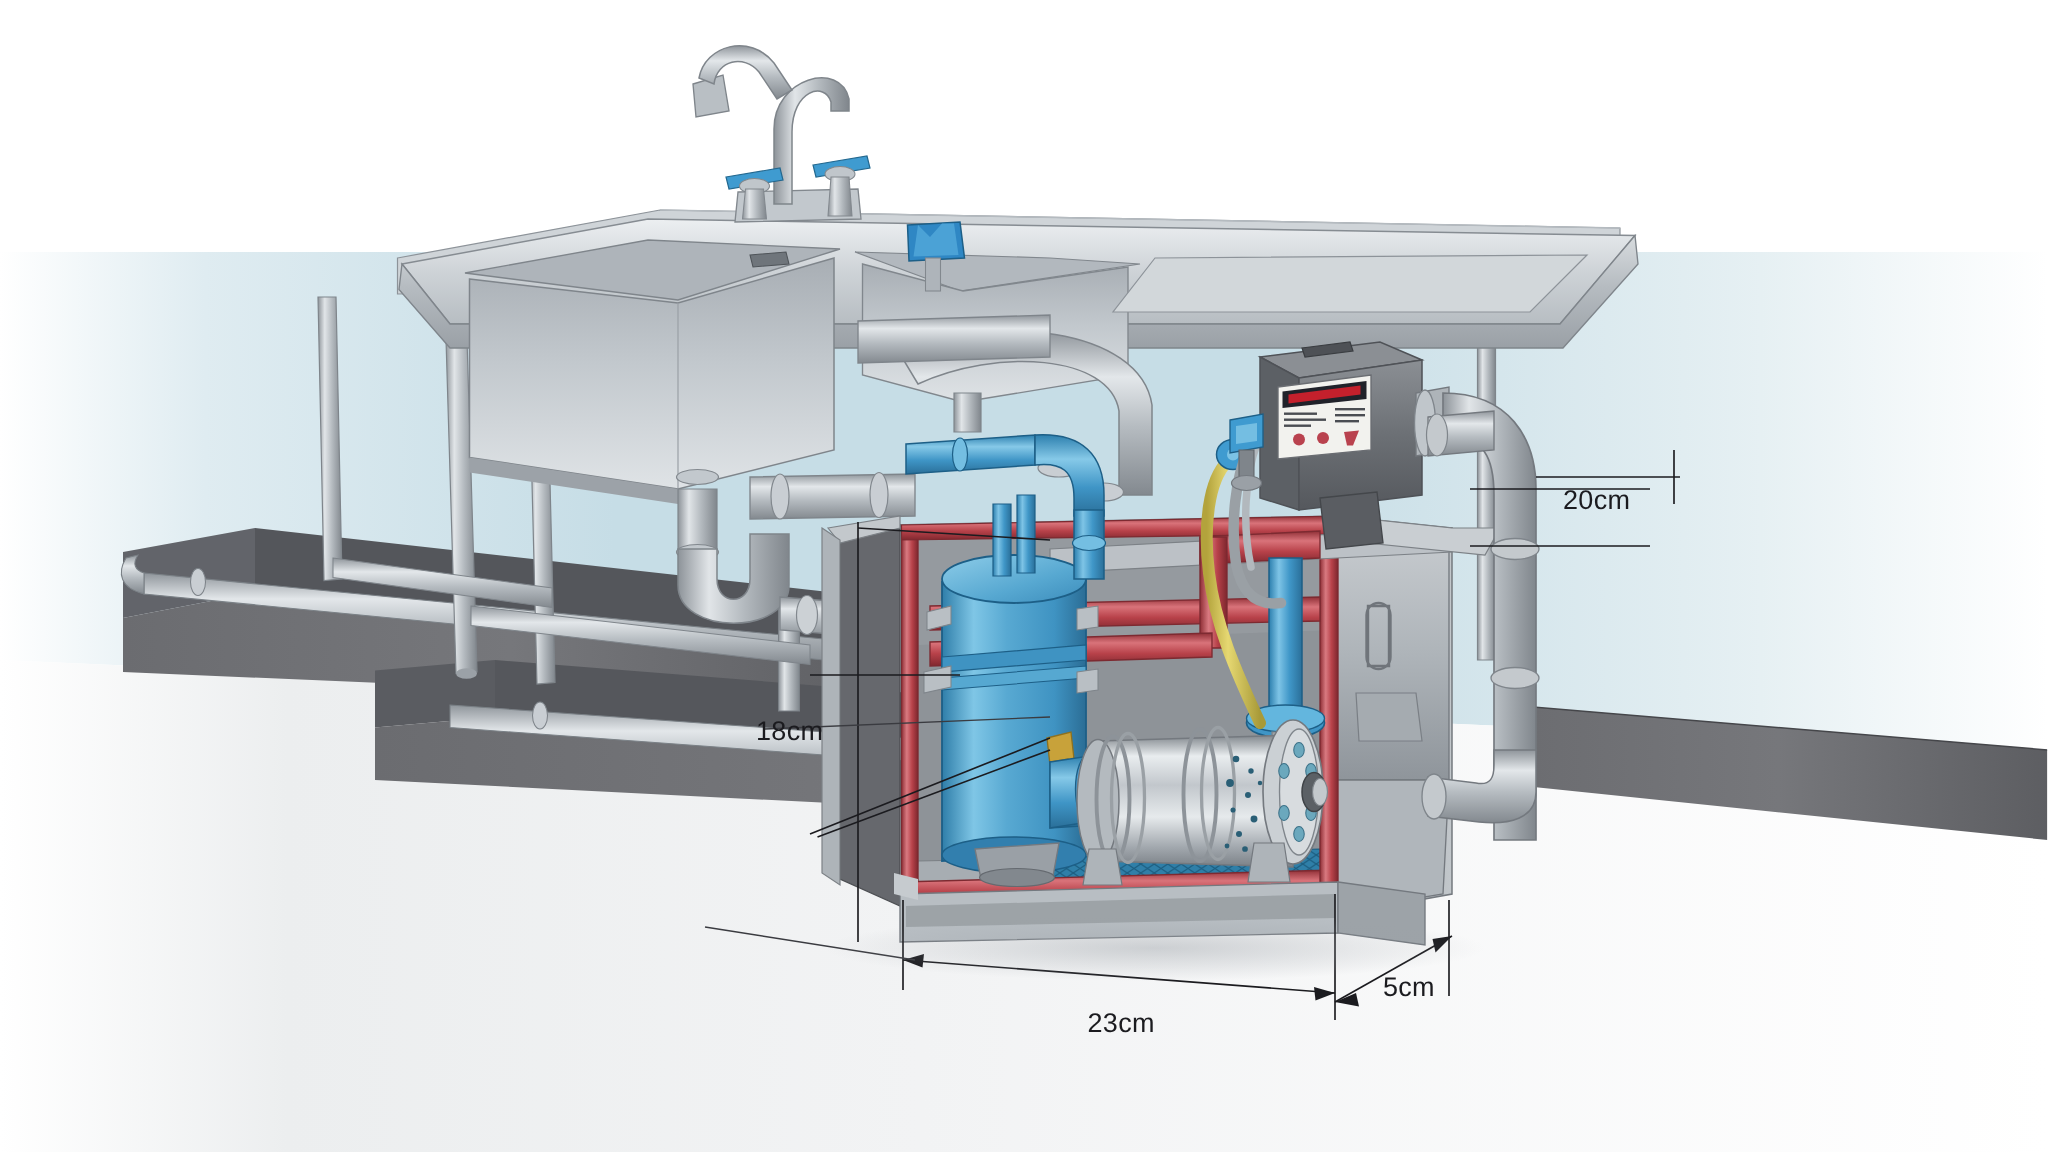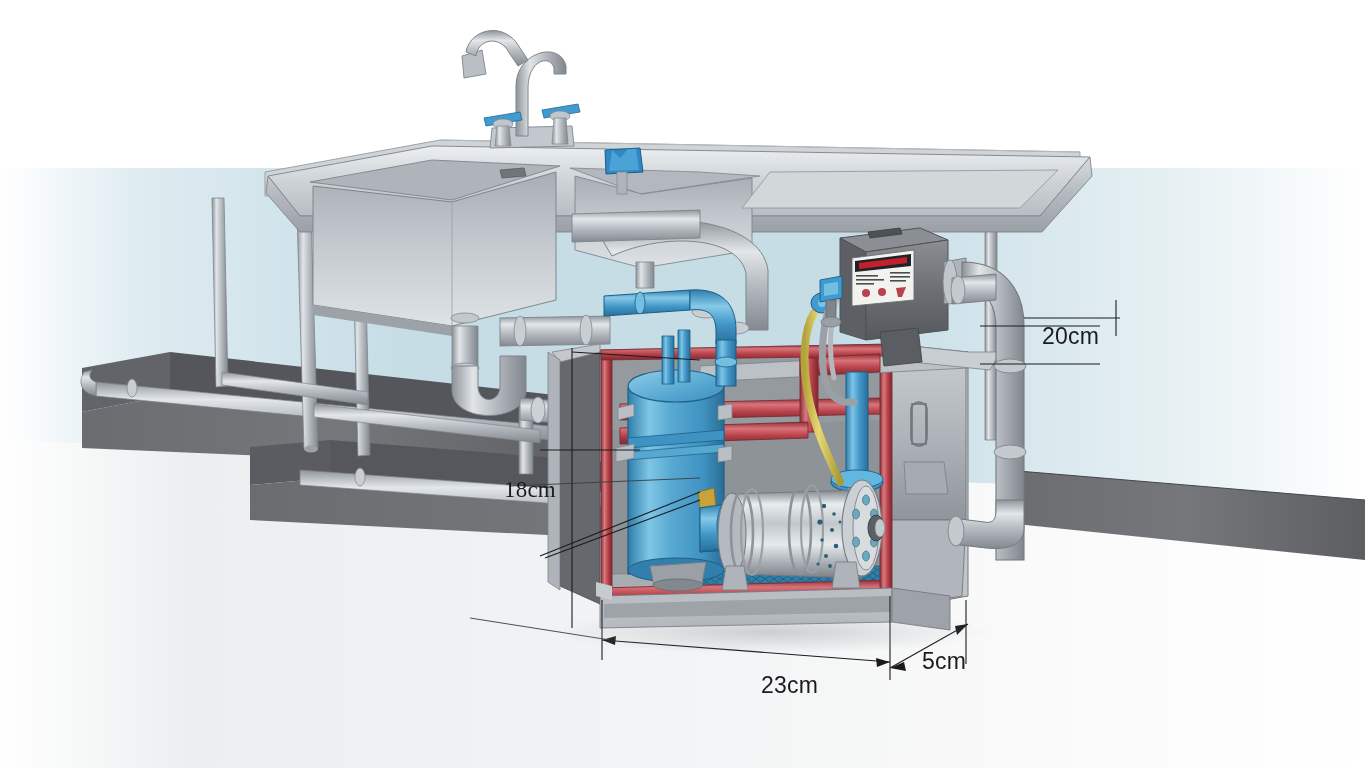--- a/index.html
+++ b/index.html
@@ -7,29 +7,29 @@
   body{
     width:1365px;height:768px;overflow:hidden;
     font-family:"Liberation Sans","DejaVu Sans",sans-serif;
     background:#ffffff;
   }
   #stage{position:relative;width:1365px;height:768px;overflow:hidden;background:#fff;}
   #scene{position:absolute;inset:0;width:100%;height:100%;display:block;}
   .dim-label{
     position:absolute;
     font-family:"Liberation Sans","DejaVu Sans",sans-serif;
-    font-size:23px;
+    font-size:18px;
     color:#1b1b1f;
     letter-spacing:.2px;
     white-space:nowrap;
     user-select:none;
   }
   #lbl-20cm{left:1042px;top:323px;}
-  #lbl-18cm{left:504px;top:477px;font-family:Liberation Serif, serif;}
-  #lbl-23cm{left:761px;top:672px;}
+  #lbl-18cm{left:504px;top:477px;}
+  #lbl-23cm{left:725px;top:672px;}
   #lbl-5cm{left:922px;top:648px;}
 </style>
 </head>
 <body>
 
 <div id="stage">
 
   <svg id="scene" viewBox="0 0 1365 768" preserveAspectRatio="none">
     <defs>
       <linearGradient id="wallFade" x1="0" y1="0" x2="1" y2="0">

